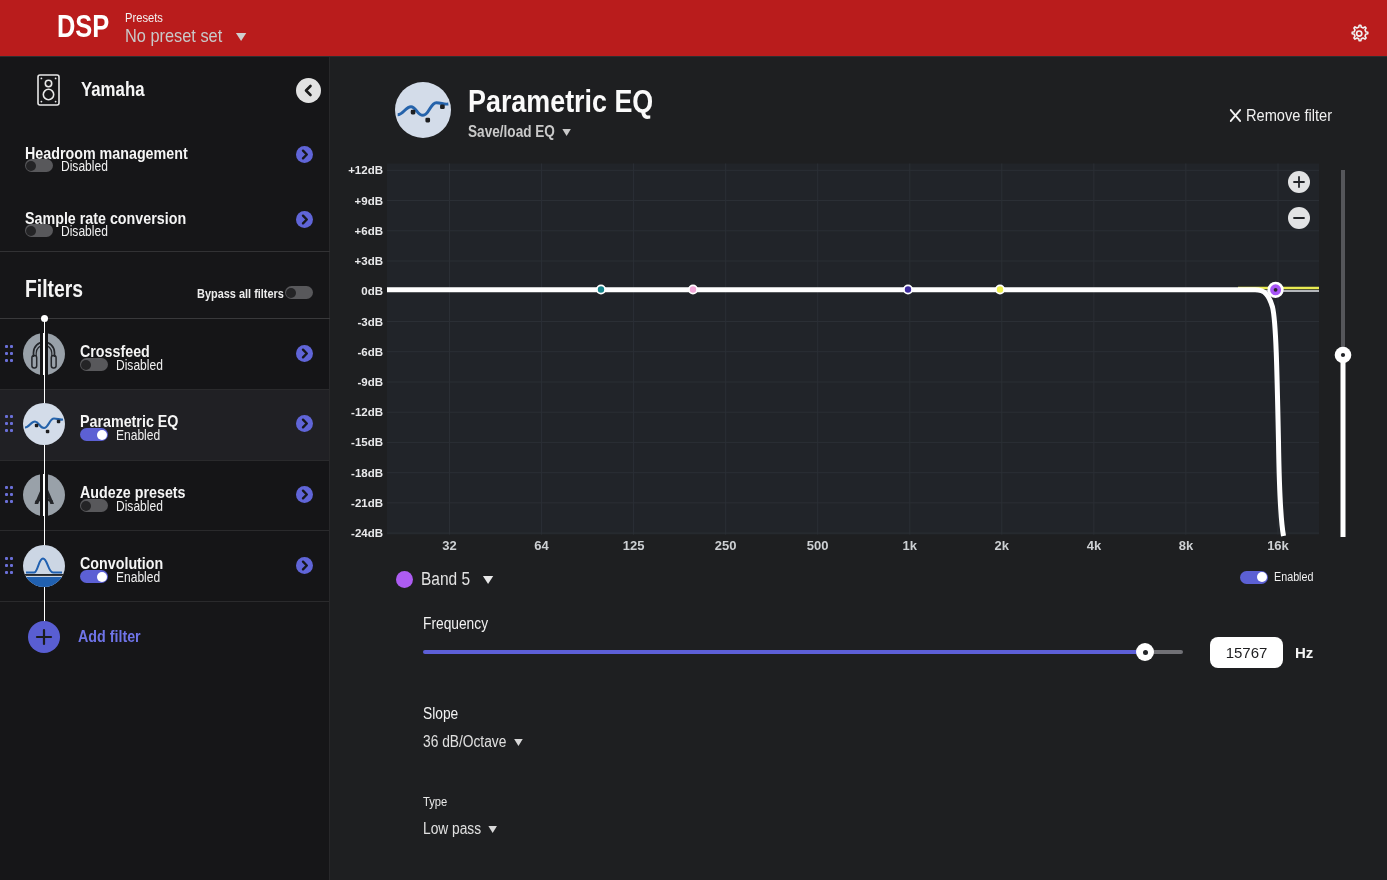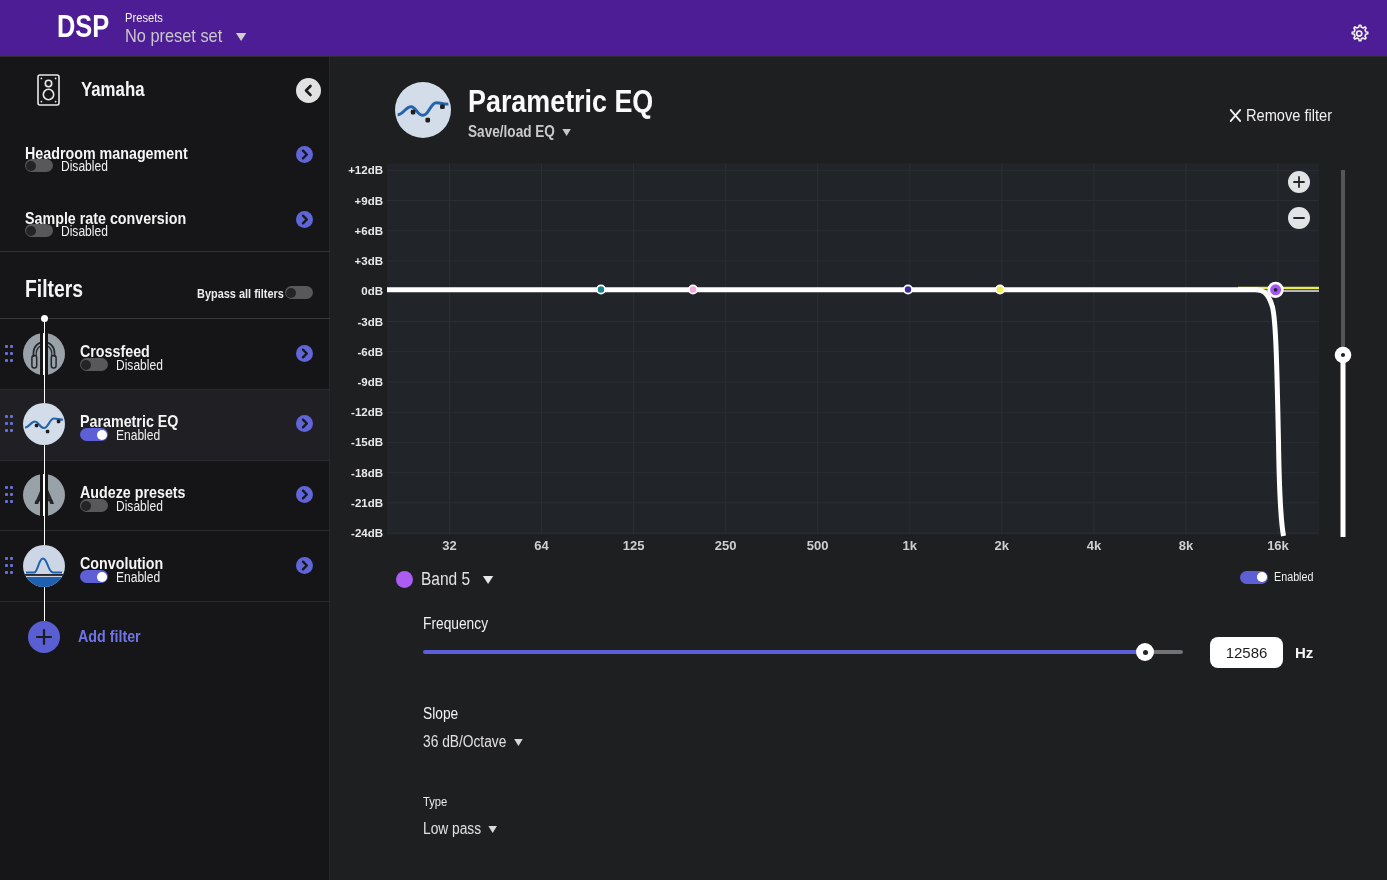--- a/index.html
+++ b/index.html
@@ -1,21 +1,21 @@
 <!DOCTYPE html>
 <html><head>
 <meta charset="utf-8">
 <style>
   * { margin:0; padding:0; box-sizing:border-box; }
   html,body { width:1387px; height:880px; overflow:hidden; background:#1e1f21;
     font-family:"Liberation Sans", sans-serif; }
   .abs { position:absolute; }
   
   #topbar { position:absolute; left:0; top:0; width:1387px; height:57px;
-    background:#4c1d95; border-bottom:1px solid #2e2e30; }
+    background:#b91c1c; border-bottom:1px solid #2e2e30; }
   #logo { position:absolute; left:57px; top:9px; font-size:31px; font-weight:bold;
     color:#fff; transform:scaleX(0.82); transform-origin:left center; }
   #presets-label { position:absolute; left:125px; top:10px; font-size:13px; color:#f2f2f2; transform:scaleX(0.86); transform-origin:left center; }
   #preset-name { position:absolute; left:125px; top:25px; font-size:19px; color:#c9c9c9; transform:scaleX(0.86); transform-origin:left center; }
   .caret { display:inline-block; width:0; height:0; border-left:6px solid transparent;
     border-right:6px solid transparent; border-top:8px solid #cccccc; vertical-align:middle; }
   
   #sidebar { position:absolute; left:0; top:57px; width:330px; height:823px;
     background:#161618; border-right:1px solid #28282a; }
   .sb-row-title { font-size:17px; font-weight:bold; color:#f5f5f5; transform:scaleX(0.84); transform-origin:left center; }
@@ -337,20 +337,20 @@
 <div class="toggle on abs" style="left:1240px; top:570.5px;">
     <div class="knob"></div>
   </div>
 <div class="abs" style="left:1274px; top:570px; font-size:12.5px; color:#f0f0f0; transform:scaleX(0.86); transform-origin:left center;">Enabled</div>
 
 <div class="abs" style="left:423px; top:615px; font-size:16px; color:#f2f2f2; transform:scaleX(0.86); transform-origin:left center;">Frequency</div>
 <div class="abs" style="left:423px; top:649.7px; width:722px; height:4.5px; border-radius:2px; background:#5d5fd8;"></div>
 <div class="abs" style="left:1145px; top:649.7px; width:38px; height:4.5px; border-radius:2px; background:#717176;"></div>
 <div class="abs" style="left:1136px; top:643px; width:18px; height:18px; border-radius:50%; background:#ffffff;"></div>
 <div class="abs" style="left:1142.5px; top:649.5px; width:5px; height:5px; border-radius:50%; background:#222428;"></div>
-<div class="abs" style="left:1210px; top:636.5px; width:73px; height:31px; border-radius:8px; background:#ffffff; color:#1d1d1f; font-size:15px; line-height:31px; text-align:center;">12586</div>
+<div class="abs" style="left:1210px; top:636.5px; width:73px; height:31px; border-radius:8px; background:#ffffff; color:#1d1d1f; font-size:15px; line-height:31px; text-align:center;">15767</div>
 <div class="abs" style="left:1295px; top:644px; font-size:15px; font-weight:bold; color:#f5f5f5;">Hz</div>
 
 <div class="abs" style="left:423px; top:705px; font-size:16px; color:#f2f2f2; transform:scaleX(0.86); transform-origin:left center;">Slope</div>
 <div class="abs" style="left:423px; top:733px; font-size:16px; color:#e0e0e0; transform:scaleX(0.86); transform-origin:left center;">36 dB/Octave &nbsp;<span class="caret" style="border-left-width:5px; border-right-width:5px; border-top-width:7px; border-top-color:#d8d8d8;"></span></div>
 
 <div class="abs" style="left:423px; top:794px; font-size:13px; color:#e8e8e8; transform:scaleX(0.86); transform-origin:left center;">Type</div>
 <div class="abs" style="left:423px; top:820px; font-size:16px; color:#e0e0e0; transform:scaleX(0.86); transform-origin:left center;">Low pass &nbsp;<span class="caret" style="border-left-width:5px; border-right-width:5px; border-top-width:7px; border-top-color:#d8d8d8;"></span></div>
 
 </body></html>

